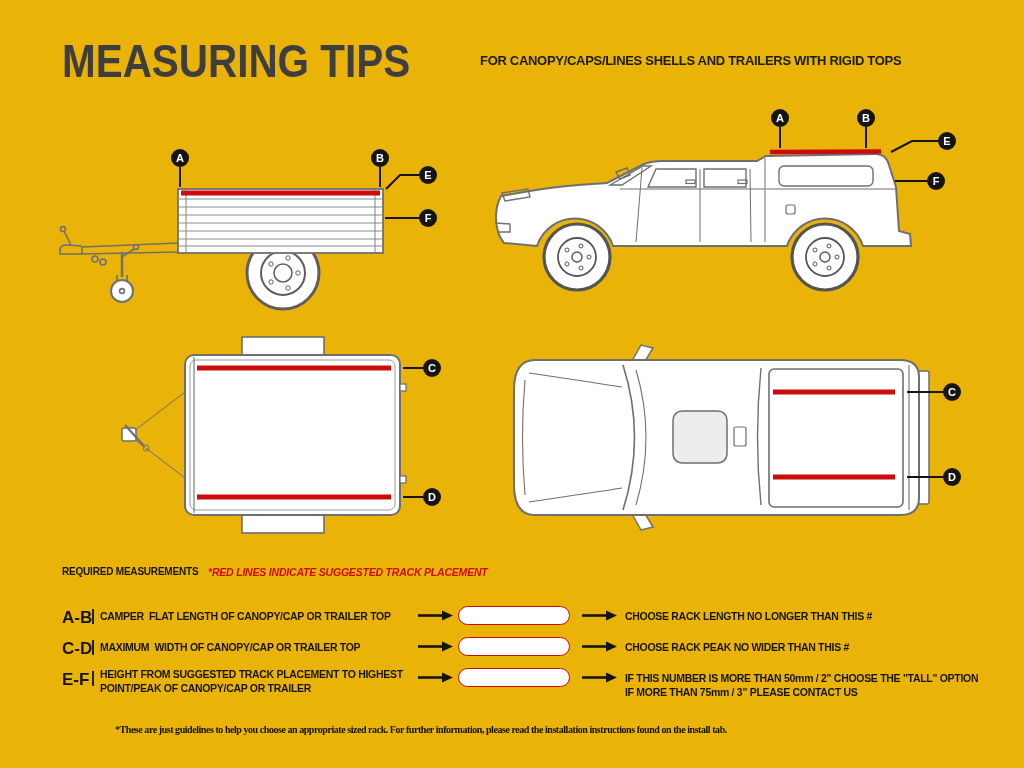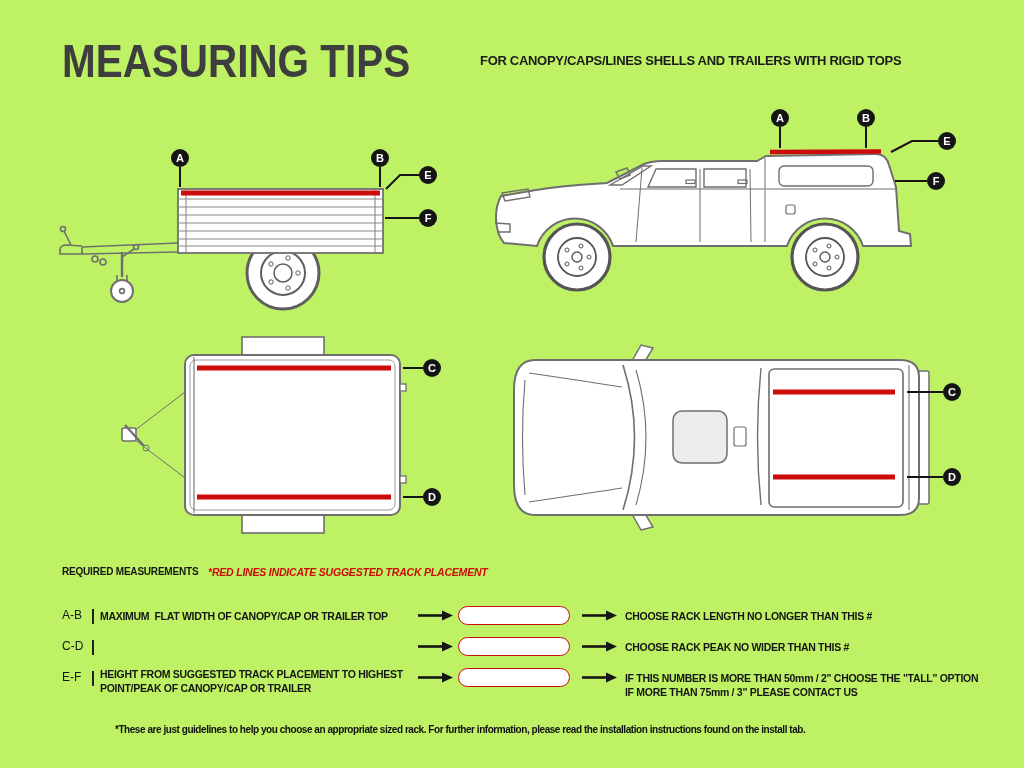--- a/index.html
+++ b/index.html
@@ -1,30 +1,30 @@
 <!DOCTYPE html>
 <html><head>
 <meta charset="utf-8">
 <style>
   html,body{margin:0;padding:0;background:#fff;}
-  .page{position:relative;width:1024px;height:768px;background:#bef264;overflow:hidden;
+  .page{position:relative;width:1024px;height:768px;background:#eab308;overflow:hidden;
         font-family:"Liberation Sans",sans-serif;color:#151515;}
   .abs{position:absolute;}
   .title{font-size:47px;font-weight:bold;color:#3e3e3e;letter-spacing:0;
          transform:scaleX(0.86);transform-origin:left top;white-space:nowrap;}
   .subtitle{font-size:13px;font-weight:bold;color:#1b1b1b;letter-spacing:-0.3px;white-space:nowrap;}
   .legend-required{font-size:10px;font-weight:bold;color:#151515;letter-spacing:-0.2px;white-space:nowrap;}
   .legend-note{font-size:10.5px;font-weight:bold;color:#cc0b0b;letter-spacing:-0.2px;white-space:nowrap;font-style:italic;}
   .row{position:absolute;left:62px;width:950px;height:34px;}
-  .m-id{font-size:12px;font-weight:normal;white-space:nowrap;}
+  .m-id{font-size:17px;font-weight:bold;white-space:nowrap;}
   .vdiv{width:1.5px;height:15px;background:#222;}
   .m-label,.m-result{font-size:10.5px;font-weight:bold;letter-spacing:-0.3px;
                      white-space:pre;line-height:13.5px;}
   .pill{width:112px;height:19px;border:1.6px solid #cc0b0b;border-radius:11px;background:#fff;box-sizing:border-box;}
-  .footnote{font-size:10px;font-weight:bold;letter-spacing:-0.45px;white-space:nowrap;color:#111;}
+  .footnote{font-size:10px;font-weight:bold;letter-spacing:-0.45px;white-space:nowrap;color:#111;font-family:Liberation Serif, serif;}
   .badge-txt{font-family:"Liberation Sans",sans-serif;font-size:11px;font-weight:bold;
              fill:#ffffff;text-anchor:middle;}
   svg{display:block;}
 </style>
 </head>
 <body>
 
 <div class="page">
 
   <div class="abs title" style="left:62px;top:33px">MEASURING TIPS</div>
@@ -216,40 +216,41 @@
       <text class="badge-txt" x="447" y="146">D</text>
     </g>
   </svg>
 
   <div class="abs legend-required" style="left:62px;top:566px">REQUIRED MEASUREMENTS</div>
   <div class="abs legend-note" style="left:208px;top:566px">*RED LINES INDICATE SUGGESTED TRACK PLACEMENT</div>
 
   <div class="row" style="top:606px">
     <div class="abs m-id" style="left:0;top:2px">A-B</div>
     <div class="abs vdiv" style="left:30px;top:3px"></div>
-    <div class="abs m-label" style="left:38px;top:4px">MAXIMUM  FLAT WIDTH OF CANOPY/CAP OR TRAILER TOP</div>
+    <div class="abs m-label" style="left:38px;top:4px">CAMPER  FLAT LENGTH OF CANOPY/CAP OR TRAILER TOP</div>
     <div class="abs" style="left:356px;top:4px">
       <svg width="36" height="11" viewBox="0 0 36 11">
           <line x1="0" y1="5.5" x2="25" y2="5.5" stroke="#151515" stroke-width="2.6"></line>
           <polygon points="24,0.5 35,5.5 24,10.5" fill="#151515"></polygon>
         </svg>
     </div>
     <div class="abs pill" style="left:396px;top:0"></div>
     <div class="abs" style="left:520px;top:4px">
       <svg width="36" height="11" viewBox="0 0 36 11">
           <line x1="0" y1="5.5" x2="25" y2="5.5" stroke="#151515" stroke-width="2.6"></line>
           <polygon points="24,0.5 35,5.5 24,10.5" fill="#151515"></polygon>
         </svg>
     </div>
     <div class="abs m-result" style="left:563px;top:4px">CHOOSE RACK LENGTH NO LONGER THAN THIS #</div>
   </div>
 
   <div class="row" style="top:637px">
     <div class="abs m-id" style="left:0;top:2px">C-D</div>
     <div class="abs vdiv" style="left:30px;top:3px"></div>
+    <div class="abs m-label" style="left:38px;top:4px">MAXIMUM  WIDTH OF CANOPY/CAP OR TRAILER TOP</div>
     <div class="abs" style="left:356px;top:4px">
       <svg width="36" height="11" viewBox="0 0 36 11">
           <line x1="0" y1="5.5" x2="25" y2="5.5" stroke="#151515" stroke-width="2.6"></line>
           <polygon points="24,0.5 35,5.5 24,10.5" fill="#151515"></polygon>
         </svg>
     </div>
     <div class="abs pill" style="left:396px;top:0"></div>
     <div class="abs" style="left:520px;top:4px">
       <svg width="36" height="11" viewBox="0 0 36 11">
           <line x1="0" y1="5.5" x2="25" y2="5.5" stroke="#151515" stroke-width="2.6"></line>

